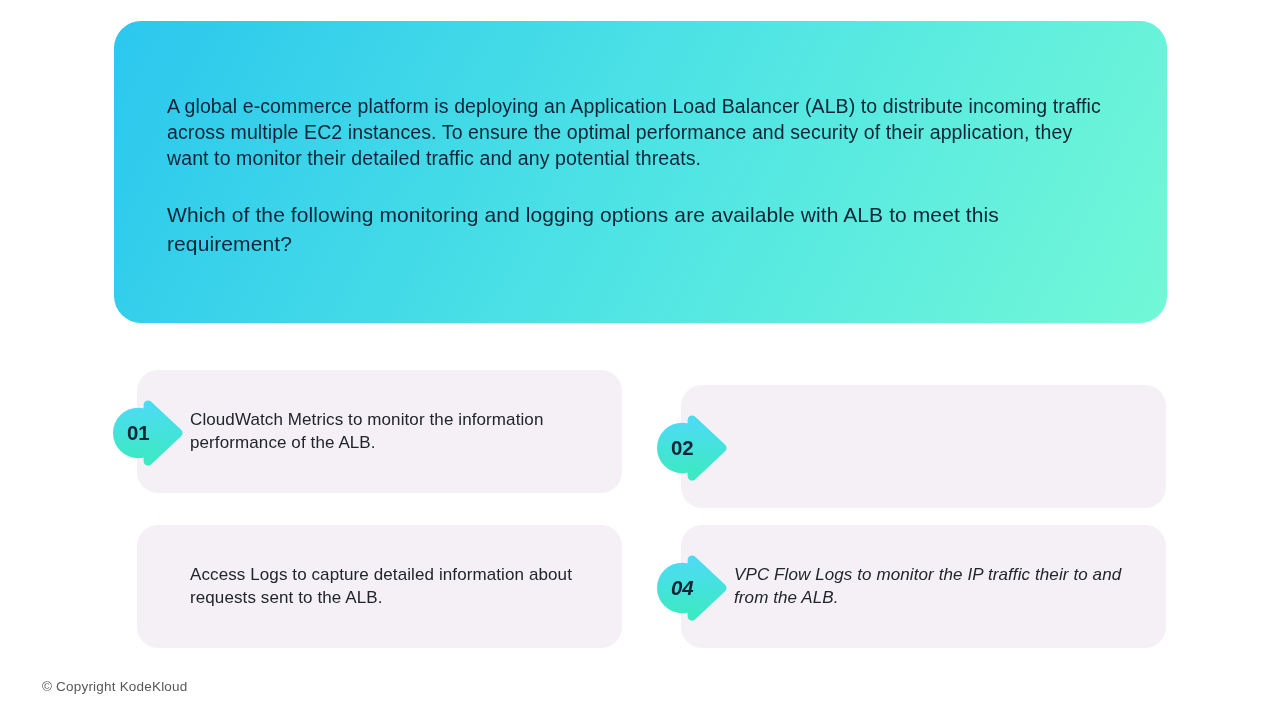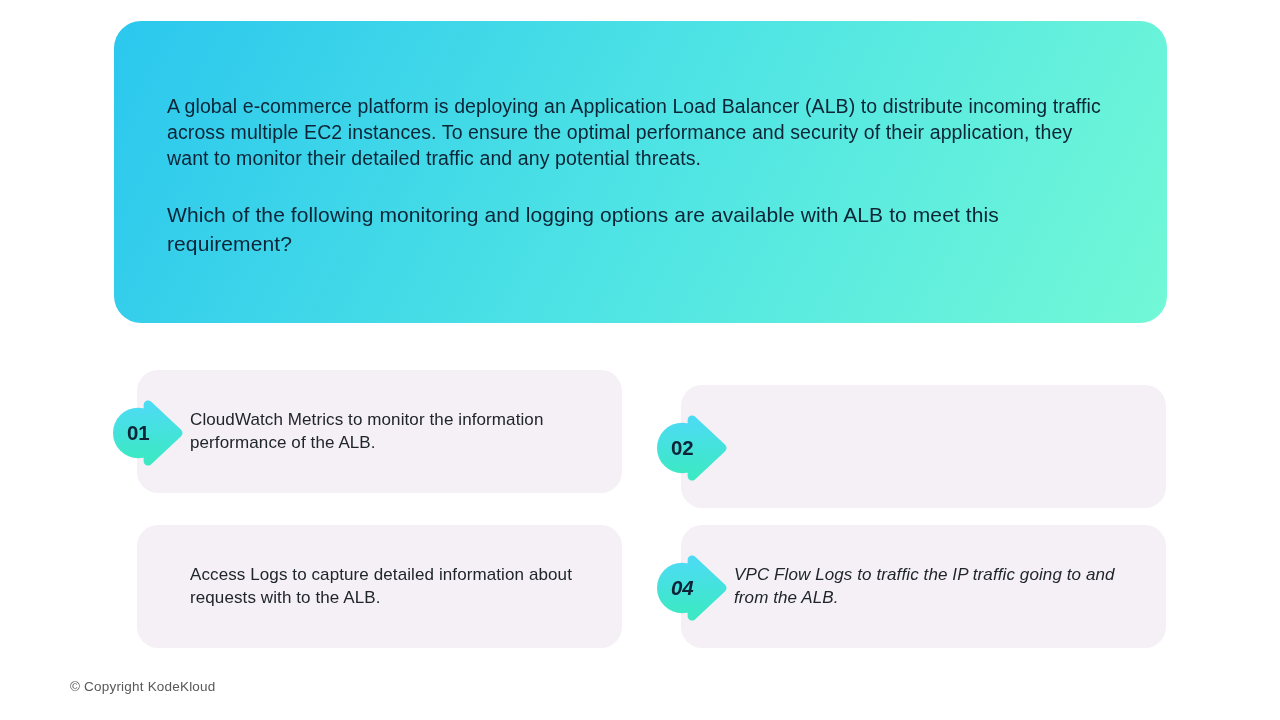--- a/index.html
+++ b/index.html
@@ -78,21 +78,20 @@
     letter-spacing: 0.1px;
   }
 
   
   .footer {
     position: absolute;
     left: 42px; top: 679px;
     font-size: 13.5px;
     color: #58585a;
     letter-spacing: 0.2px;
-    margin-left: 28px;
   }
 </style>
 </head>
 <body>
 
 <div class="slide">
 
   <div class="hero-card">
     <p class="hero-paragraph">A global e-commerce platform is deploying an Application Load Balancer (ALB) to distribute incoming traffic across multiple EC2 instances. To ensure the optimal performance and security of their application, they want to monitor their detailed traffic and any potential threats.</p>
     <p class="hero-question">Which of the following monitoring and logging options are available with ALB to meet this requirement?</p>
@@ -125,35 +124,35 @@
           </linearGradient>
         </defs>
         <path d="M37 9 L68 38 L37 67 Z" fill="url(#badgeGrad2)" stroke="url(#badgeGrad2)" stroke-width="9" stroke-linejoin="round"></path>
         <circle cx="27" cy="38" r="26" fill="url(#badgeGrad2)"></circle>
         <text class="badge-number" x="27" y="38" text-anchor="middle" dominant-baseline="central">02</text>
       </svg>
     </div>
   </div>
 
   <div class="option-card pos-3">
-    <div class="option-text">Access Logs to capture detailed information about requests with to the ALB.</div>
+    <div class="option-text">Access Logs to capture detailed information about requests sent to the ALB.</div>
   </div>
 
   <div class="option-card pos-4">
     <div class="option-badge">
       <svg viewBox="0 0 74 74">
         <defs>
           <linearGradient id="badgeGrad4" x1="0" y1="0" x2="0" y2="1">
             <stop offset="0" stop-color="#4cdcf2"></stop>
               <stop offset="1" stop-color="#3ce9c4"></stop>
           </linearGradient>
         </defs>
         <path d="M37 9 L68 38 L37 67 Z" fill="url(#badgeGrad4)" stroke="url(#badgeGrad4)" stroke-width="9" stroke-linejoin="round"></path>
         <circle cx="27" cy="38" r="26" fill="url(#badgeGrad4)"></circle>
         <text class="badge-number" x="27" y="38" text-anchor="middle" dominant-baseline="central">04</text>
       </svg>
     </div>
-    <div class="option-text">VPC Flow Logs to traffic the IP traffic going to and from the ALB.</div>
+    <div class="option-text">VPC Flow Logs to monitor the IP traffic their to and from the ALB.</div>
   </div>
 
   <div class="footer">© Copyright KodeKloud</div>
 
 </div>
 
 </body></html>

